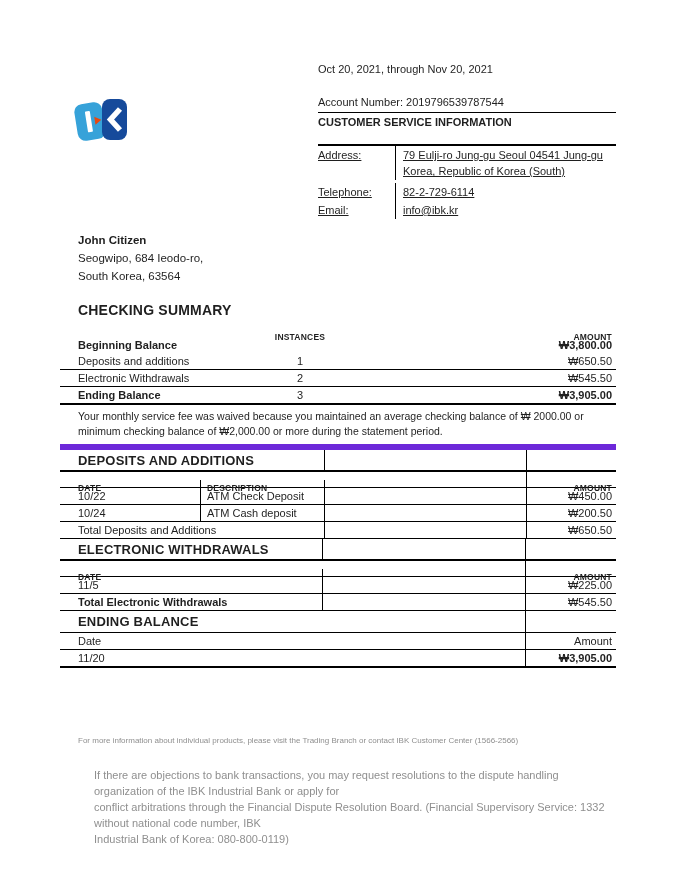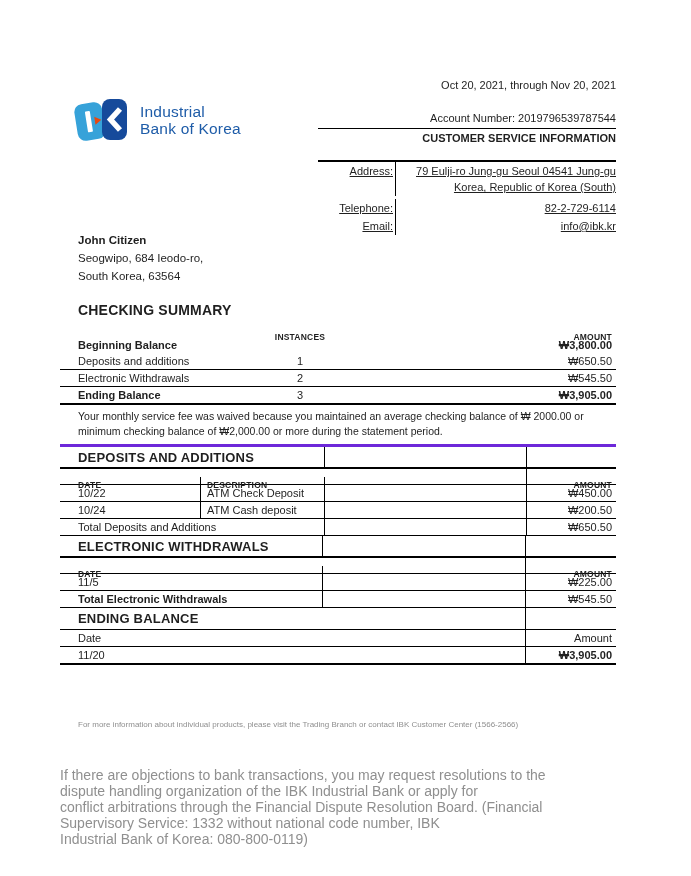--- a/index.html
+++ b/index.html
@@ -15,21 +15,21 @@
     height: 876px;
     background: #ffffff;
     overflow: hidden;
   }
 
   
   .logo { position: absolute; left: 74px; top: 96px; display: flex; align-items: center; gap: 11px; }
   .logo-text { color: #1e5ca8; font-size: 15.5px; line-height: 17.5px; letter-spacing: .2px; }
 
   
-  .header-right { position: absolute; left: 318px; top: 78px; width: 298px; font-size: 11px; text-align: right; }
+  .header-right { position: absolute; left: 318px; top: 62px; width: 298px; font-size: 11px; }
   .period-line, .issued-line { line-height: 15px; }
   .account-row { margin-top: 18px; padding-bottom: 2px; border-bottom: 1.5px solid #000; line-height: 15px; }
   .csi-title { font-weight: bold; font-size: 11px; line-height: 15px; padding-top: 2px; padding-bottom: 14px; border-bottom: 2px solid #000; }
   .contact-table { display: flex; flex-direction: column; }
   .contact-row { display: flex; text-decoration: underline; }
   .contact-label { width: 78px; border-right: 1.5px solid #000; padding: 1px 2px 1px 0; line-height: 16px; }
   .contact-value { flex: 1; padding: 1px 0 1px 7px; line-height: 16px; }
   .contact-row.pad { margin-top: 3px; }
 
   
@@ -51,37 +51,37 @@
   .bb1 { border-bottom: 1px solid #000; }
   .bb2 { border-bottom: 2px solid #000; }
   .br1 { border-right: 1px solid #000; }
   .h14 { height: 15px; } .h17 { height: 17px; } .h18 { height: 18px; } .h16 { height: 16px; } .h22 { height: 22px; }
 
   
   .sum-label { width: 170px; }
   .sum-inst { width: 140px; }
   .sum-amt { flex: 1; }
 
-  .note { font-size: 10.5px; line-height: 15px; padding: 4px 0 5px 18px; border-bottom: 3px solid #6d28d9; }
+  .note { font-size: 10.5px; line-height: 15px; padding: 4px 0 5px 18px; border-bottom: 6px solid #6d28d9; }
 
   .section-heading { font-size: 13px; font-weight: bold; letter-spacing: .2px; }
 
   
   .dep-c1 { width: 141px; } .dep-c2 { width: 124px; } .dep-c3 { width: 202px; } .dep-c4 { width: 89px; }
   .dep-h1 { width: 265px; } .dep-h2 { width: 202px; } .dep-h3 { width: 89px; }
 
   
   .wd-c1 { width: 263px; } .wd-c2 { width: 203px; } .wd-c3 { width: 90px; }
 
   
   .eb-c1 { width: 466px; } .eb-c2 { width: 90px; }
 
   
-  .footer-1 { position: absolute; left: 78px; top: 717px; width: 520px; font-size: 8px; color: #8f8f8f; line-height: 15px; }
-  .footer-2 { position: absolute; left: 60px; top: 767px; width: 520px; font-size: 14px; color: #8f8f8f; line-height: 16px; }
+  .footer-1 { position: absolute; left: 78px; top: 733px; width: 520px; font-size: 8px; color: #8f8f8f; line-height: 15px; }
+  .footer-2 { position: absolute; left: 94px; top: 767px; width: 520px; font-size: 11px; color: #8f8f8f; line-height: 16px; }
 
   
   .watermark {
     position: absolute; top: 798px; right: 2px;
     font-size: 42px; font-weight: bold; letter-spacing: -1px; line-height: 1.1;
     white-space: nowrap;
     text-shadow: -2px -2px 0 #000, 2px -2px 0 #000, -2px 2px 0 #000, 2px 2px 0 #000,
                  -2px 0 0 #000, 2px 0 0 #000, 0 -2px 0 #000, 0 2px 0 #000, 3px 3px 0 #1a1a1a;
   }
 </style>
@@ -93,24 +93,20 @@
   <div class="logo">
     <svg width="55" height="48" viewBox="0 0 55 48">
       <g transform="rotate(-9 16 26)">
         <rect x="2" y="7" width="28" height="37" rx="8" fill="#36a2d9"></rect>
         <rect x="12.5" y="15" width="5" height="21" rx="1" fill="#ffffff"></rect>
         <polygon points="21,21.5 27.5,25.5 21,29.5" fill="#e8470f"></polygon>
       </g>
       <rect x="28" y="3" width="25" height="41" rx="8" fill="#164a9b"></rect>
       <path d="M46 13 L36.5 23.5 L46 34" stroke="#ffffff" stroke-width="5.5" fill="none"></path>
     </svg>
-    <div class="logo-text">
-      <div>Industrial</div>
-      <div>Bank of Korea</div>
-    </div>
   </div>
 
   <div class="header-right">
     <div class="period-line">Oct 20, 2021, through Nov 20, 2021</div>
 
     <div class="account-row">
       <span>Account Number:</span>
       <span>2019796539787544</span>
     </div>
 

